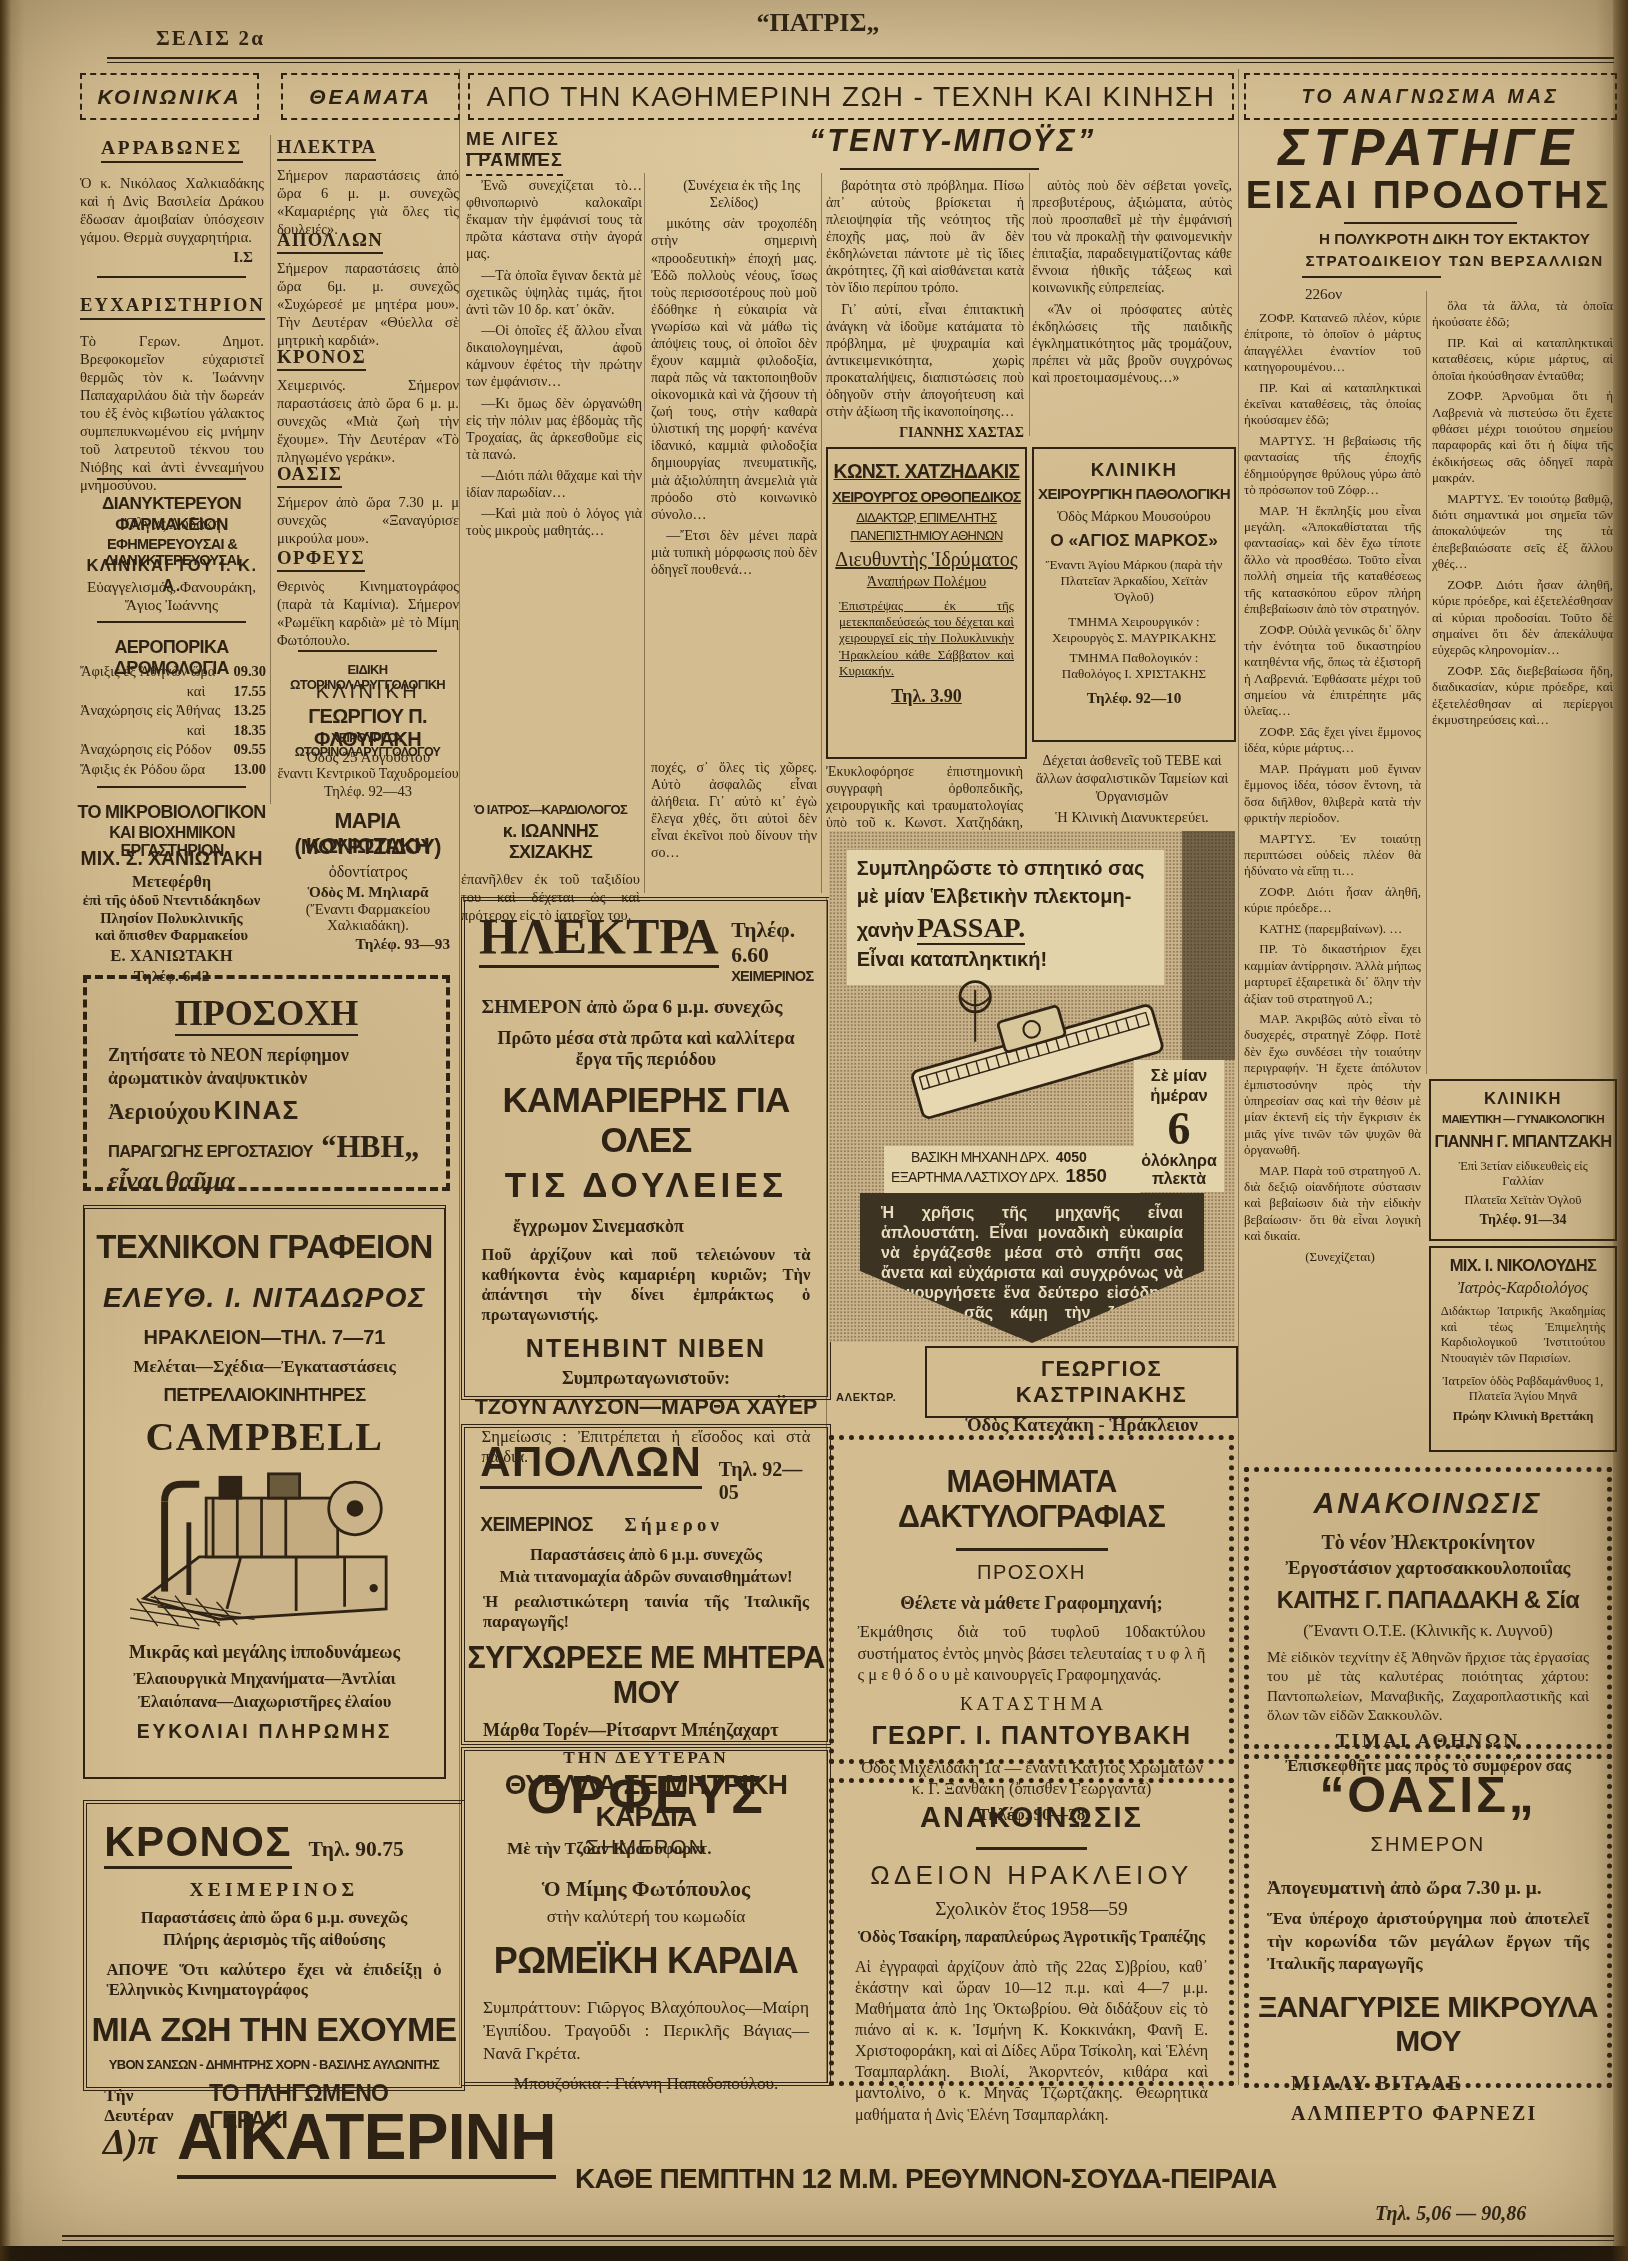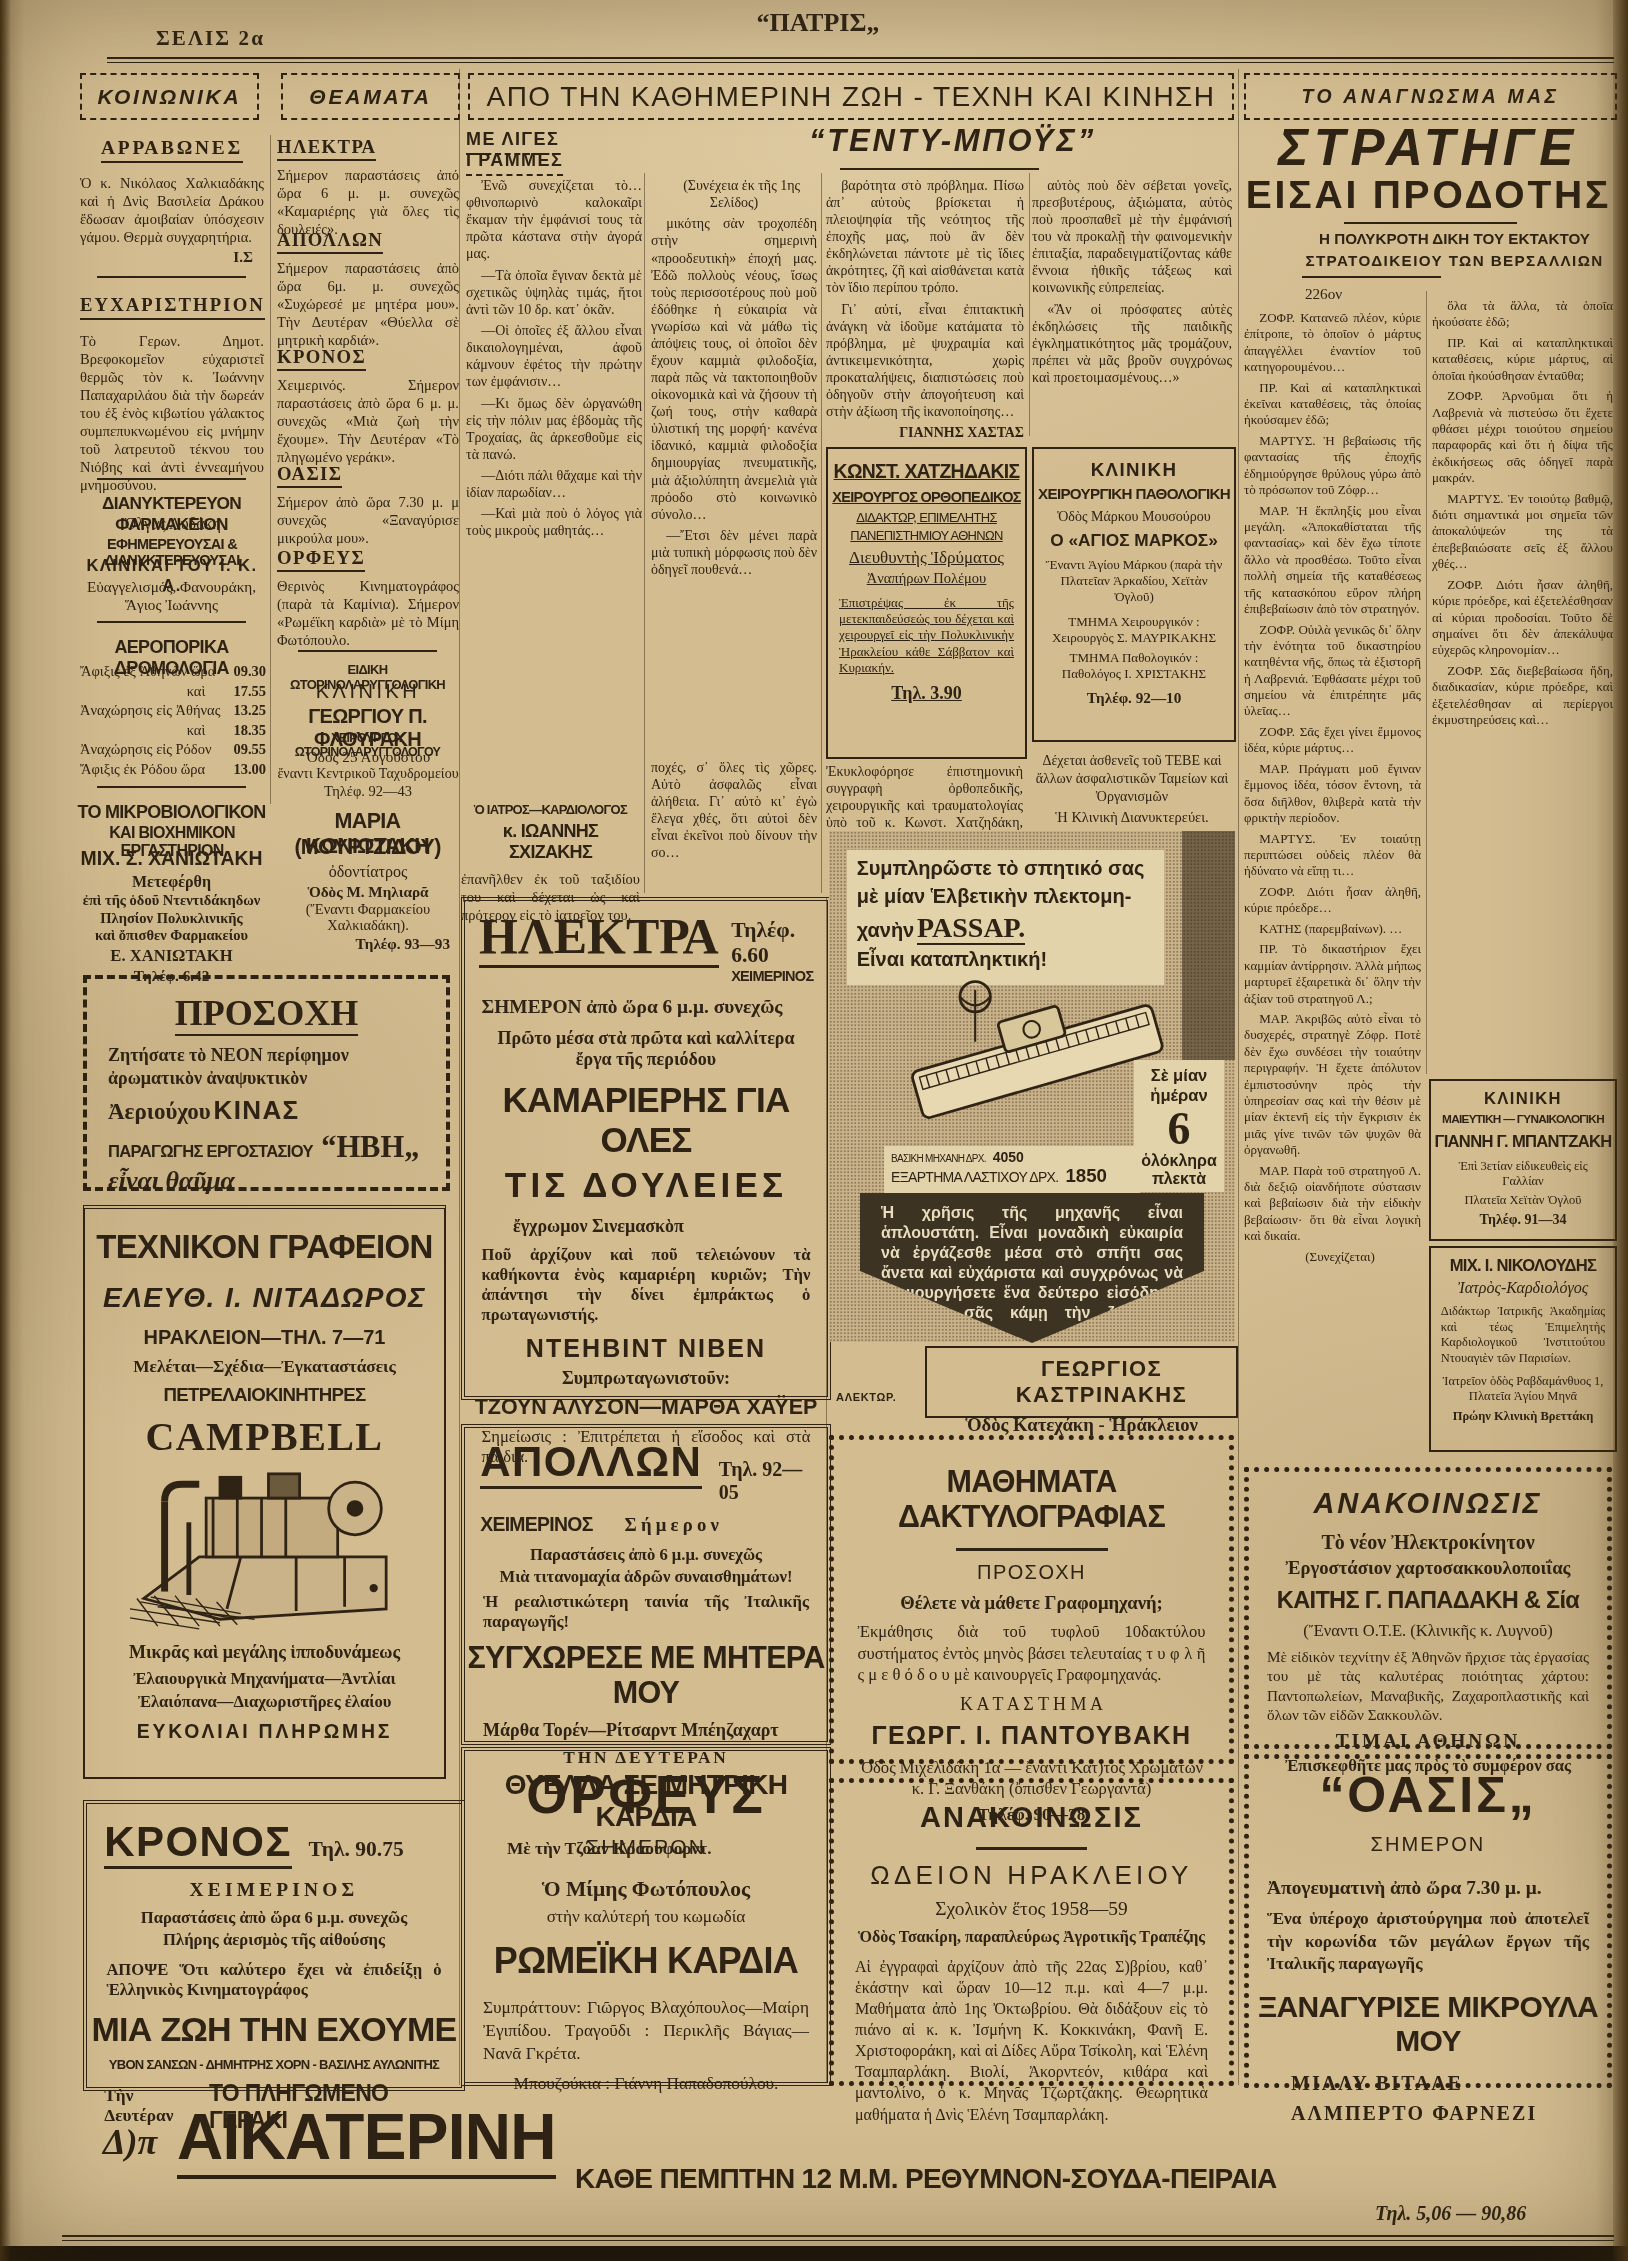--- a/index.html
+++ b/index.html
@@ -281,21 +281,21 @@
     <p>βαρότητα στὸ πρόβλημα. Πίσω ἀπ᾽ αὐτοὺς βρίσκεται ἡ πλειοψηφία τῆς νεότητος τῆς ἐποχῆς μας, ποὺ ἂν δὲν ἐκδηλώνεται πάντοτε μὲ τὶς ἴδιες ἀκρότητες, ζῆ καὶ αἰσθάνεται κατὰ τὸν ἴδιο περίπου τρόπο.</p>
     <p>Γι᾽ αὐτί, εἶναι ἐπιτακτικὴ ἀνάγκη νὰ ἰδοῦμε κατάματα τὸ πρόβλημα, μὲ ψυχραιμία καὶ ἀντικειμενικότητα, χωρὶς προκαταλήψεις, διαπιστώσεις ποὺ ὁδηγοῦν στὴν ἀπογοήτευση καὶ στὴν ἀξίωση τῆς ἱκανοποίησης…</p>
     <p class="r b">ΓΙΑΝΝΗΣ ΧΑΣΤΑΣ</p>
   </div>
 
   <div class="a solidbox" style="left:826px;top:447px;width:197px;height:308px;text-decoration:underline;">
     <div class="sans b c cond" style="margin-top:11px;font-size:19.4px;">ΚΩΝΣΤ. ΧΑΤΖΗΔΑΚΙΣ</div>
     <div class="sans b c cond" style="margin-top:5.5px;font-size:14.5px;">ΧΕΙΡΟΥΡΓΟΣ ΟΡΘΟΠΕΔΙΚΟΣ</div>
     <div class="sans c cond" style="margin-top:5.5px;font-size:13px;">ΔΙΔΑΚΤΩΡ, ΕΠΙΜΕΛΗΤΗΣ</div>
     <div class="sans c cond" style="margin-top:2.8px;font-size:13px;">ΠΑΝΕΠΙΣΤΗΜΙΟΥ ΑΘΗΝΩΝ</div>
-    <div class="serif c" style="margin-top:5.5px;font-size:17px;">Διευθυντὴς Ἱδρύματος</div>
+    <div class="serif c" style="margin-top:5.5px;font-size:20px;">Διευθυντὴς Ἱδρύματος</div>
     <div class="serif c" style="margin-top:1.4px;font-size:14.5px;">Ἀναπήρων Πολέμου</div>
     <div class="serif j" style="margin:8.3px 11px 0;font-size:13px;line-height:1.25;">Ἐπιστρέψας ἐκ τῆς μετεκπαιδεύσεώς του δέχεται καὶ χειρουργεῖ εἰς τὴν Πολυκλινικὴν Ἡρακλείου κάθε Σάββατον καὶ Κυριακήν.</div>
     <div class="serif b c" style="margin-top:7px;font-size:18px;">Τηλ. 3.90</div>
   </div>
   <div class="a serif j body20" style="left:826px;top:763px;width:197px;height:69px;overflow:hidden;">Ἐκυκλοφόρησε ἐπιστημονικὴ συγγραφὴ ὀρθοπεδικῆς, χειρουργικῆς καὶ τραυματολογίας ὑπὸ τοῦ κ. Κωνστ. Χατζηδάκη, χειρούργου ὀρθοπεδικοῦ.</div>
 
   <div class="a solidbox" style="left:1032px;top:447px;width:200px;height:291px;">
     <div class="sans b c cond" style="margin-top:9.7px;font-size:18.7px;letter-spacing:1.4px;">ΚΛΙΝΙΚΗ</div>
     <div class="sans b c cond" style="margin-top:4.2px;font-size:15.2px;">ΧΕΙΡΟΥΡΓΙΚΗ ΠΑΘΟΛΟΓΙΚΗ</div>
     <div class="serif c" style="margin-top:7px;font-size:14px;">Ὁδὸς Μάρκου Μουσούρου</div>
@@ -413,21 +413,21 @@
     </div>
     <div class="a whitepanel c" style="left:305px;top:229px;width:90px;height:132px;">
       <div class="sans b" style="font-size:16.6px;margin-top:5.5px;">Σὲ μίαν</div>
       <div class="sans b" style="font-size:16.6px;">ἡμέραν</div>
       <div class="serif b" style="font-size:46px;line-height:1;">6</div>
       <div class="sans b" style="font-size:16px;">ὁλόκληρα</div>
       <div class="sans b" style="font-size:16px;">πλεκτὰ</div>
     </div>
     <div class="a whitepanel" style="left:55px;top:315px;width:242px;height:43px;padding:2.8px 7px;">
       <div style="display:flex;align-items:baseline;gap:7px;">
-        <span class="sans cond" style="font-size:10px;">ΒΑΣΙΚΗ ΜΗΧΑΝΗ ΔΡΧ.</span>
+        <span class="sans cond" style="font-size:14px;margin-left:20px;">ΒΑΣΙΚΗ ΜΗΧΑΝΗ ΔΡΧ.</span>
         <span class="sans b" style="font-size:14px;">4050</span>
       </div>
       <div style="display:flex;align-items:baseline;gap:7px;">
         <span class="sans cond" style="font-size:14px;">ΕΞΑΡΤΗΜΑ ΛΑΣΤΙΧΟΥ ΔΡΧ.</span>
         <span class="sans b" style="font-size:18.7px;">1850</span>
       </div>
     </div>
     <div class="a arrow" style="left:31px;top:362px;width:344px;height:150px;">
       <div class="sans b j" style="padding:9.7px 21px 0;font-size:16px;line-height:1.25;">Ἡ χρῆσις τῆς μηχανῆς εἶναι ἁπλουστάτη. Εἶναι μοναδικὴ εὐκαιρία νὰ ἐργάζεσθε μέσα στὸ σπῆτι σας ἄνετα καὶ εὐχάριστα καὶ συγχρόνως νὰ δημιουργήσετε ἕνα δεύτερο εἰσόδημα, ποὺ θὰ σᾶς κάμῃ τὴν ζωή σας εὐτυχισμένη.</div>
     </div>

